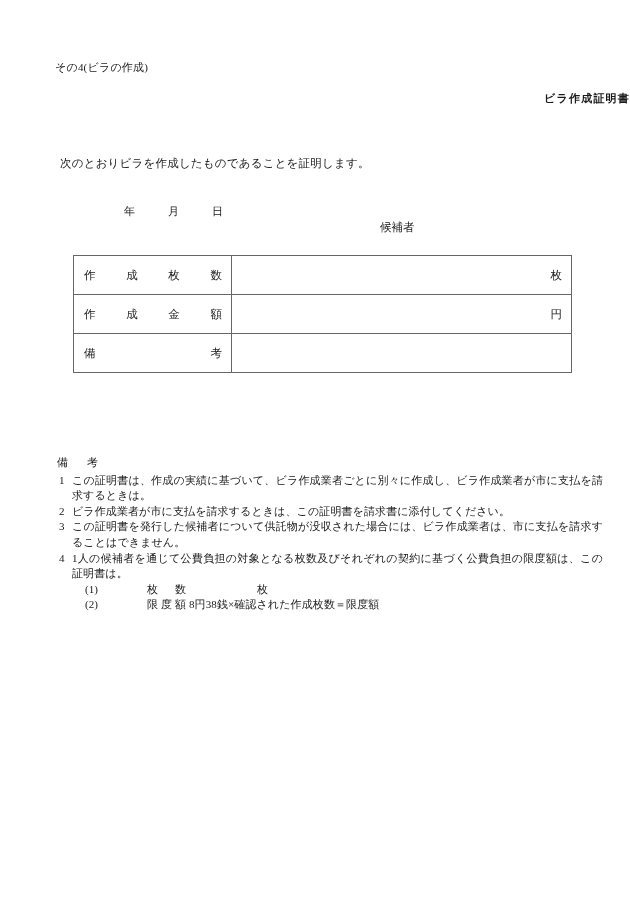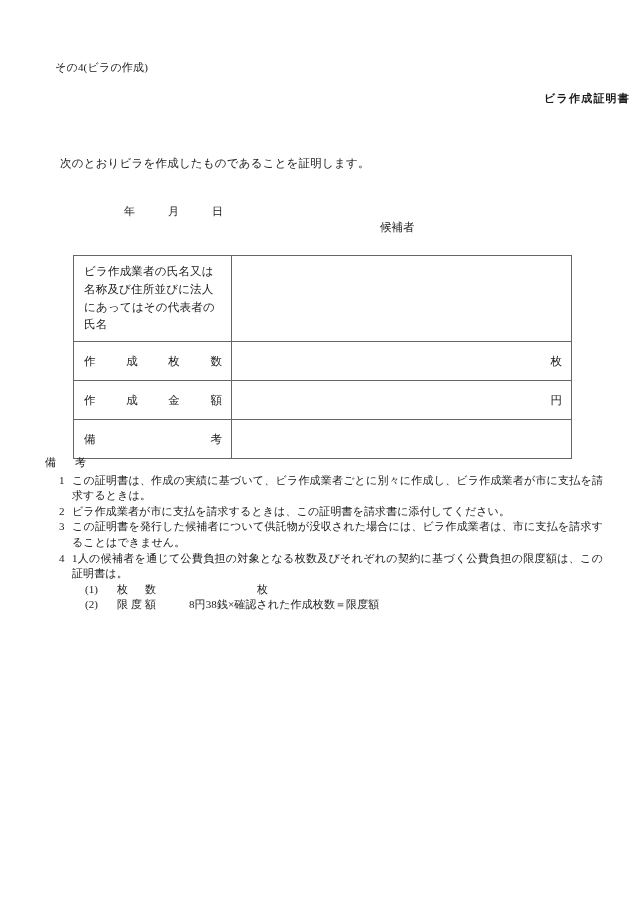--- a/index.html
+++ b/index.html
@@ -126,21 +126,21 @@
   .notes {
     position: absolute;
     left: 45px;
     top: 455px;
     width: 560px;
     font-size: 11px;
     line-height: 1.42;
     letter-spacing: 0.1px;
   }
   .notes-title {
-    margin-left: 0;
+    margin-left: 12px;
     letter-spacing: 4px;
     margin-bottom: 2px;
   }
   .note-item {
     display: flex;
     align-items: flex-start;
     margin-bottom: 0px;
   }
   .note-num {
     flex: 0 0 auto;
@@ -161,20 +161,21 @@
     padding-left: 40px;
   }
   .sub-num {
     flex: 0 0 auto;
     width: 32px;
   }
   .sub-label {
     flex: 0 0 auto;
     width: 72px;
     letter-spacing: 3px;
+    text-align: right;
   }
   .sub-value {
     flex: 1 1 auto;
   }
   .sub-value-indent {
     padding-left: 68px;
   }
 </style>
 </head>
 <body>
@@ -187,28 +188,20 @@
 
   <div class="lead-text">次のとおりビラを作成したものであることを証明します。</div>
 
   <div class="date-line">年　　　月　　　日</div>
 
 
   <div class="candidate-line">候補者</div>
 
   <table class="main-table">
     <tbody>
-      <tr class="row-multiline">
-        <td class="lbl-col">
-          <div class="lbl-wrap">ビラ作成業者の氏名又は名称及び住所並びに法人にあってはその代表者の氏名</div>
-        </td>
-        <td class="val-col">
-          <span></span>
-        </td>
-      </tr>
       <tr class="row-normal">
         <td class="lbl-col">
           <div class="lbl-spread">
             <span>作</span>
             <span>成</span>
             <span>枚</span>
             <span>数</span>
           </div>
         </td>
         <td class="val-col">

